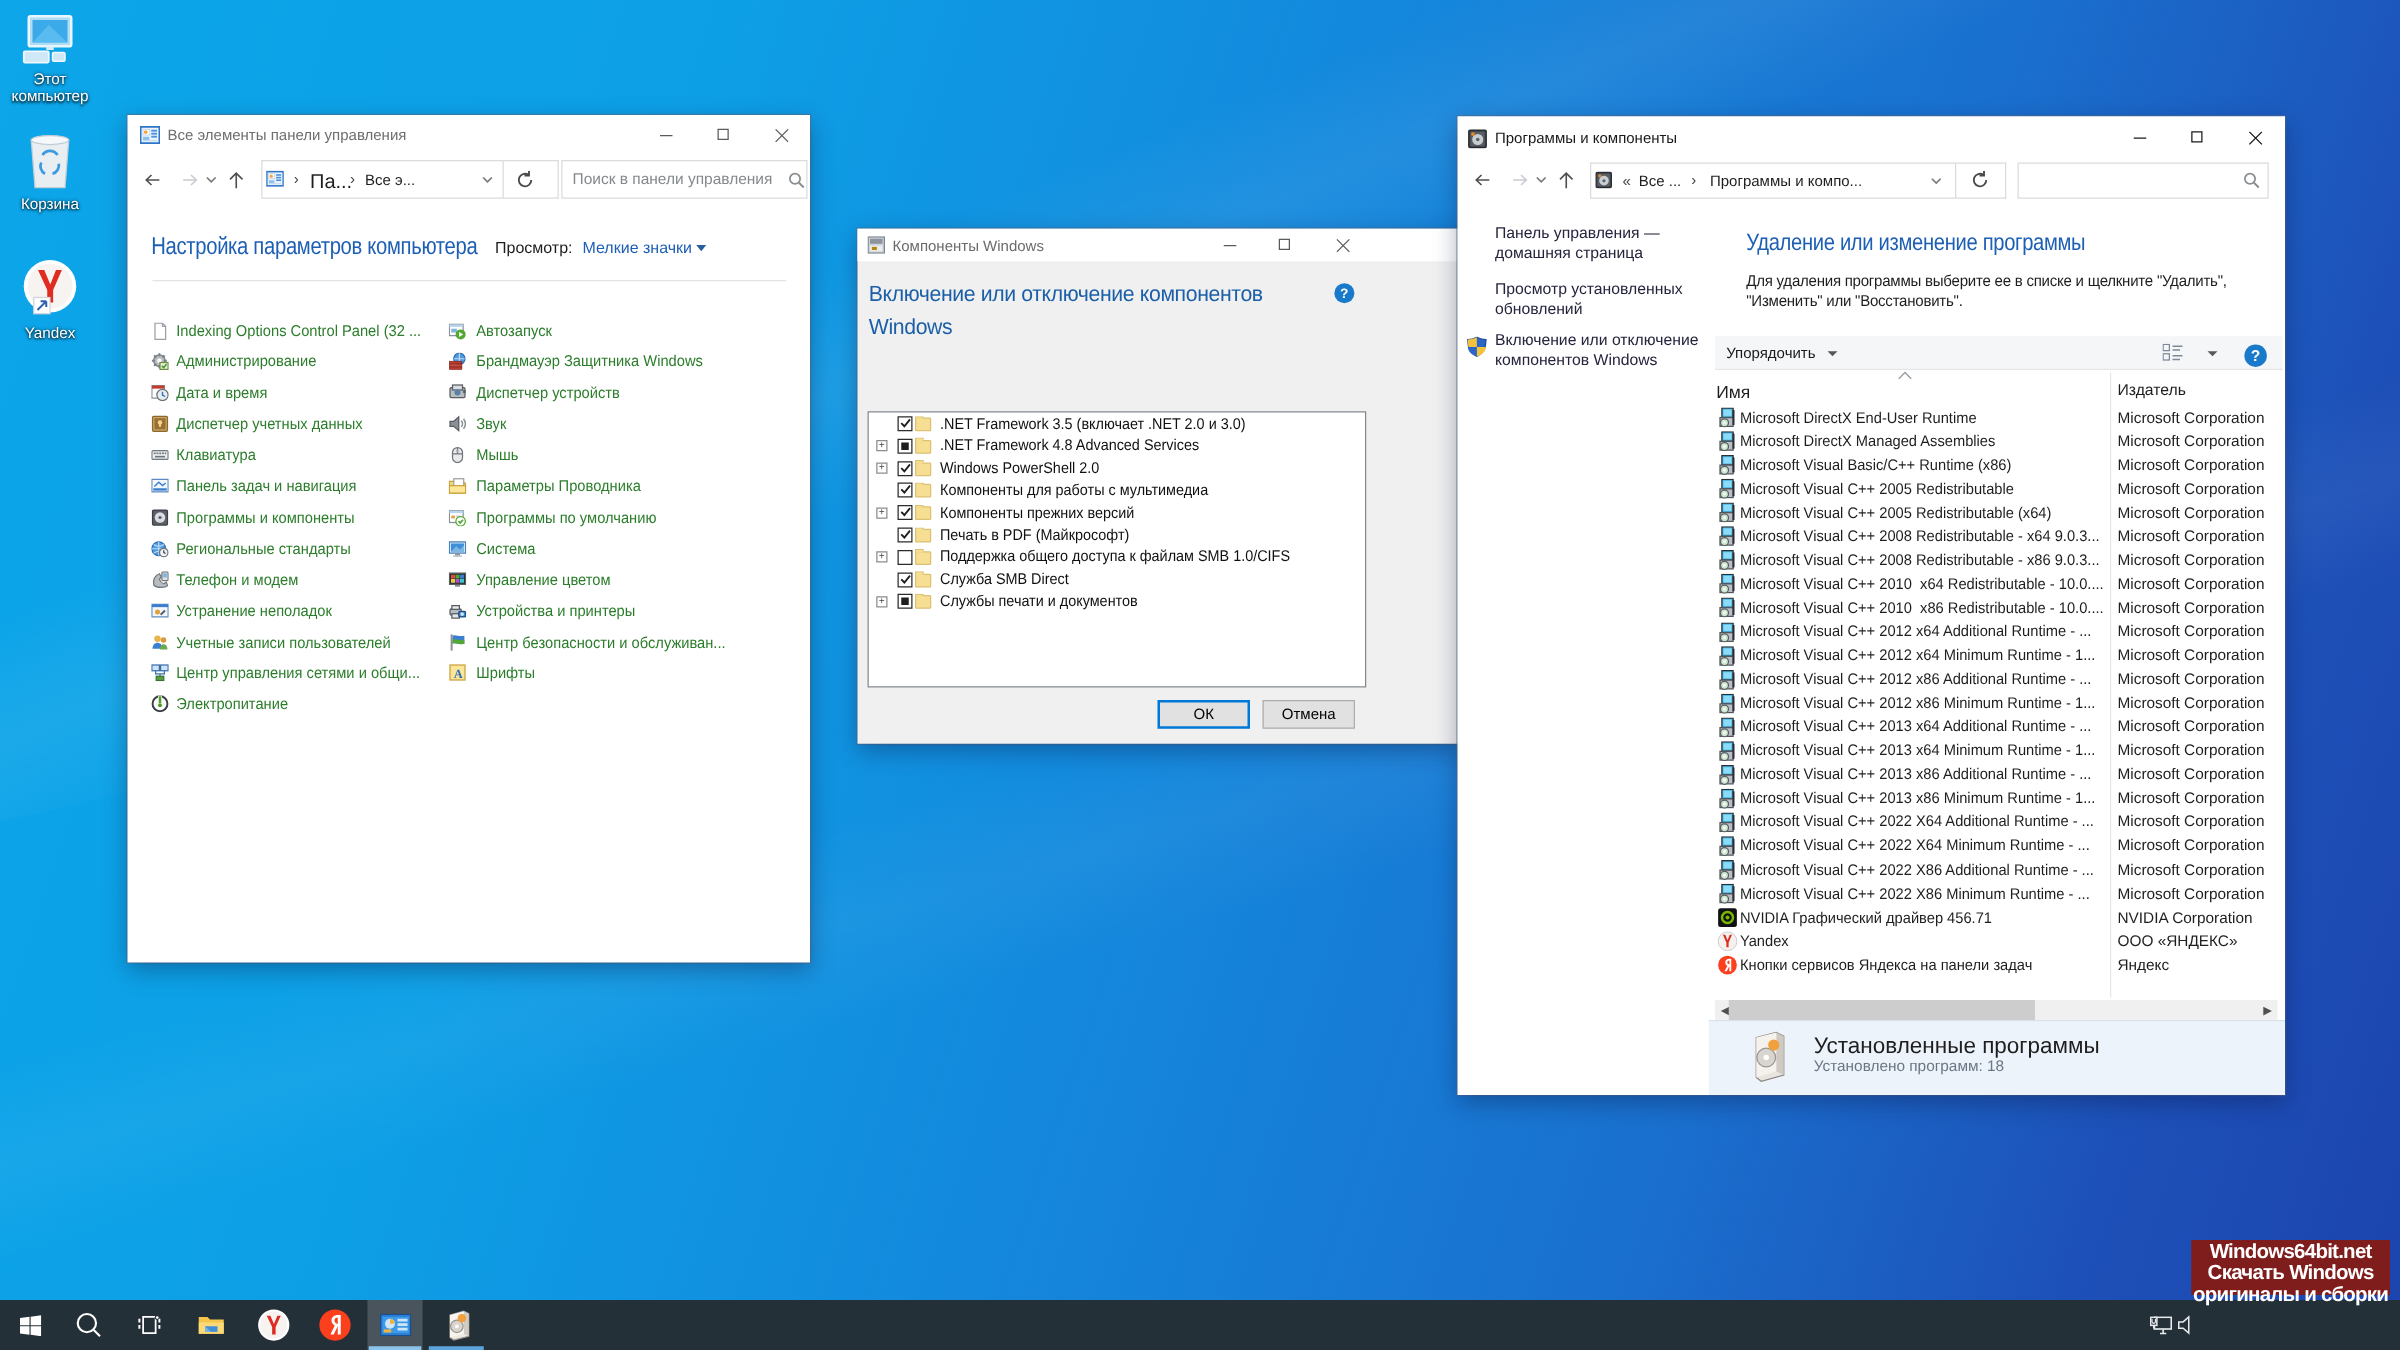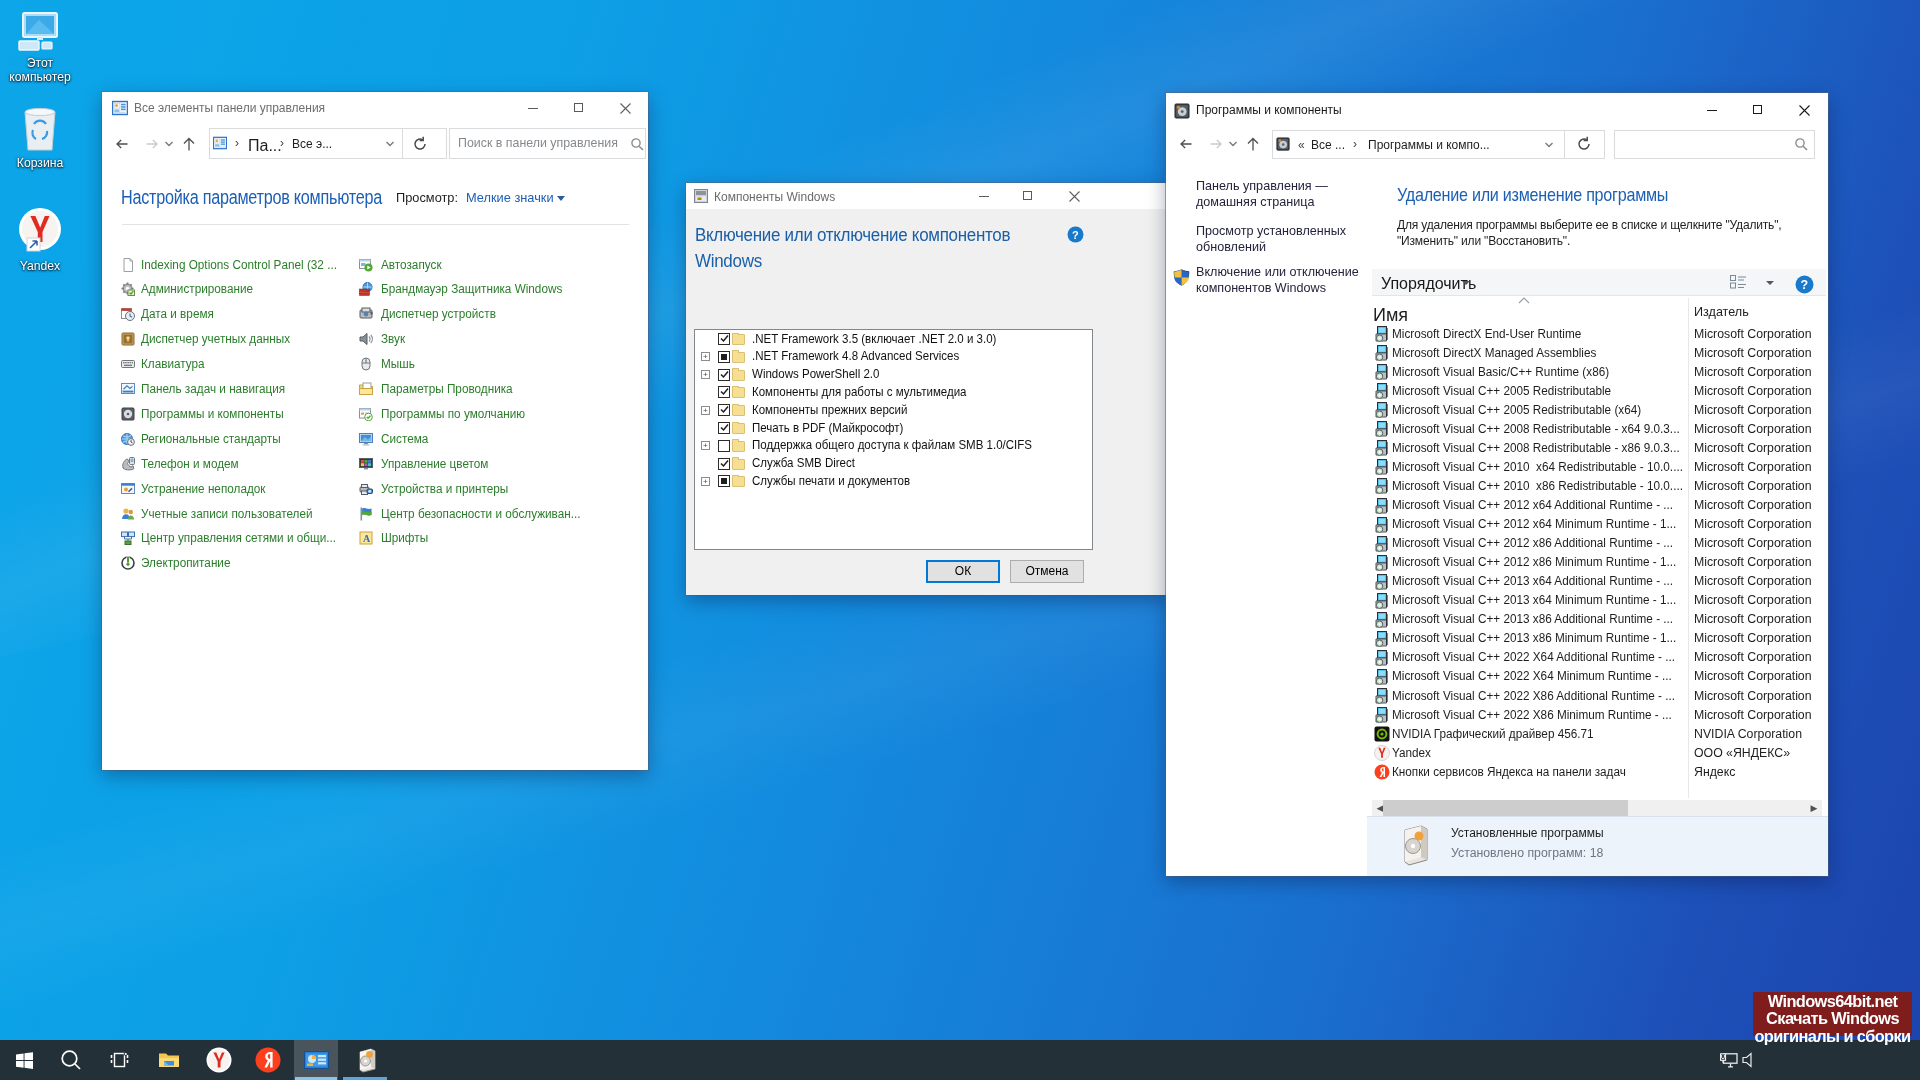--- a/index.html
+++ b/index.html
@@ -439,36 +439,36 @@
 <svg class="abs" style="left:7px;top:176px" width="17" height="17" viewBox="0 0 17 17">
  <path d="M8.5 0.8 C6 2 3.5 2.6 1.2 2.6 C1.2 8 2.2 13.4 8.5 16.2 C14.8 13.4 15.8 8 15.8 2.6 C13.5 2.6 11 2 8.5 0.8 Z" fill="#2a66c8" stroke="#1c4a96"></path>
  <path d="M8.5 0.8 C6 2 3.5 2.6 1.2 2.6 C1.2 8 2.2 13.4 8.5 16.2 Z" fill="#f2c23c"></path>
  <path d="M8.5 8.5 L15.8 8.5 C15.4 11.5 14 14.2 8.5 16.2 Z" fill="#f2c23c"></path>
  <path d="M8.5 8.5 L1.2 8.5 C1.6 11.5 3 14.2 8.5 16.2 Z" fill="#2a66c8"></path>
 </svg>
 <div class="sbl" style="left:30px;top:171px">Включение или отключение<br>компонентов Windows</div>
 <div class="abs" style="left:231px;top:91px;font-size:19px;color:#1d5fb4;letter-spacing:-.3px;white-space:nowrap;transform:scaleX(.85);transform-origin:0 50%">Удаление или изменение программы</div>
 <div class="abs" style="left:231px;top:124px;font-size:12.6px;line-height:16px;color:#1e1e1e;letter-spacing:-.2px;transform:scaleX(.955);transform-origin:0 0">Для удаления программы выберите ее в списке и щелкните "Удалить",<br>"Изменить" или "Восстановить".</div>
 <div class="abs" style="left:206px;top:176px;width:454px;height:27px;background:#f5f6f7;border-bottom:1px solid #e4e5e6"></div>
-<div class="abs" style="left:215px;top:182px;font-size:16px;color:#1a1a1a">Упорядочить</div>
+<div class="abs" style="left:215px;top:182px;font-size:12px;color:#1a1a1a">Упорядочить</div>
 <div class="abs" style="left:296px;top:188px;width:0;height:0;border-left:4px solid transparent;border-right:4px solid transparent;border-top:4.5px solid #53595e"></div>
 <svg class="abs" style="left:564px;top:182px" width="17" height="15" viewBox="0 0 17 15">
  <rect x="0.5" y="0.5" width="5" height="5" fill="none" stroke="#7a8a9a"></rect>
  <rect x="0.5" y="8" width="5" height="5" fill="none" stroke="#7a8a9a"></rect>
  <path d="M8 2 H16 M8 5 H14 M8 9.5 H16 M8 12.5 H14" stroke="#7a8a9a" stroke-width="1.2"></path>
 </svg>
 <div class="abs" style="left:600px;top:188px;width:0;height:0;border-left:4px solid transparent;border-right:4px solid transparent;border-top:4.5px solid #53595e"></div>
 <svg class="abs" style="left:629px;top:182px" width="19" height="19" viewBox="0 0 19 19">
  <circle cx="9.5" cy="9.5" r="9" fill="#1979ca"></circle>
  <text x="5.6" y="14" font-size="12.5" font-weight="bold" fill="#fff" font-family="Liberation Sans,sans-serif">?</text>
 </svg>
 <svg class="abs" style="left:352px;top:204px" width="12" height="7" viewBox="0 0 12 7">
       <path d="M1 6 L6 1 L11 6" stroke="#9aa0a6" stroke-width="1.2" fill="none"></path>
     </svg>
-<div class="abs" style="left:207px;top:212px;font-size:18px;color:#1e1e1e">Имя</div>
+<div class="abs" style="left:207px;top:212px;font-size:14px;color:#1e1e1e">Имя</div>
 <div class="abs" style="left:528px;top:212px;font-size:12.6px;color:#1e1e1e">Издатель</div>
 <div class="abs" style="left:522px;top:205px;width:1px;height:500px;background:#e8e8e8"></div>
 
  <svg class="abs" style="left:208px;top:233.0px" width="16" height="16" viewBox="0 0 16 16">
   <rect x="3.5" y="0.5" width="9" height="7.5" fill="#4db8e8" stroke="#2b2f33"></rect>
   <rect x="4.8" y="1.8" width="6.4" height="4.9" fill="#8adcf8"></rect>
   <path d="M2 8 L12.5 8 L12.5 15 L2 15 Z" fill="#b9bfc6" stroke="#52565a"></path>
   <circle cx="5.6" cy="12.2" r="3.2" fill="#cfe8d2" stroke="#5a5e62"></circle>
   <circle cx="5.6" cy="12.2" r="1" fill="#fff"></circle>
   <rect x="12" y="2" width="1.6" height="12" fill="#2b2f33"></rect>
@@ -720,21 +720,21 @@
 <div class="abs" style="left:217px;top:707px;width:245px;height:16px;background:#cdcdcd"></div>
 <div class="abs" style="left:201px;top:723px;width:461px;height:60px;background:#edf3fb;border-top:1px solid #d8e2ee"></div>
 <svg class="abs" style="left:233px;top:731px" width="34" height="42" viewBox="0 0 34 42">
  <path d="M6 6 L22 2 L28 5 L28 36 L10 41 L6 38 Z" fill="#e8e4df" stroke="#8a8680"></path>
  <path d="M22 2 L28 5 L28 36 L22 33 Z" fill="#cfc9c2"></path>
  <path d="M6 6 L22 2 L22 33 L6 38 Z" fill="#f5f2ee"></path>
  <circle cx="14" cy="22" r="7.5" fill="#d8d4cf" stroke="#9a958e"></circle>
  <circle cx="14" cy="22" r="2.2" fill="#fff"></circle>
  <circle cx="20" cy="12" r="4.5" fill="#f0a03c"></circle>
 </svg>
-<div class="abs" style="left:285px;top:733px;font-size:12px;color:#1e1e1e">Установленные программы</div>
+<div class="abs" style="left:285px;top:733px;font-size:18px;color:#1e1e1e">Установленные программы</div>
 <div class="abs" style="left:285px;top:753px;font-size:12.3px;color:#6b7684">Установлено программ: 18</div>
 </div>
 
 <div class="abs" style="left:0;top:1040px;width:1920px;height:40px;background:#243038"></div>
 <svg class="abs" style="left:16px;top:1052px" width="17" height="17" viewBox="0 0 17 17">
  <path d="M0 2.4 L7.6 1.4 L7.6 8.1 L0 8.1 Z M8.5 1.3 L17 0.2 L17 8.1 L8.5 8.1 Z M0 9 L7.6 9 L7.6 15.7 L0 14.7 Z M8.5 9 L17 9 L17 16.9 L8.5 15.8 Z" fill="#fff"></path>
 </svg>
 <svg class="abs" style="left:60px;top:1049px" width="22" height="22" viewBox="0 0 22 22">
  <circle cx="9.5" cy="9.5" r="7.3" fill="none" stroke="#fff" stroke-width="1.7"></circle>
  <path d="M15 15 L20 20" stroke="#fff" stroke-width="1.7"></path>

